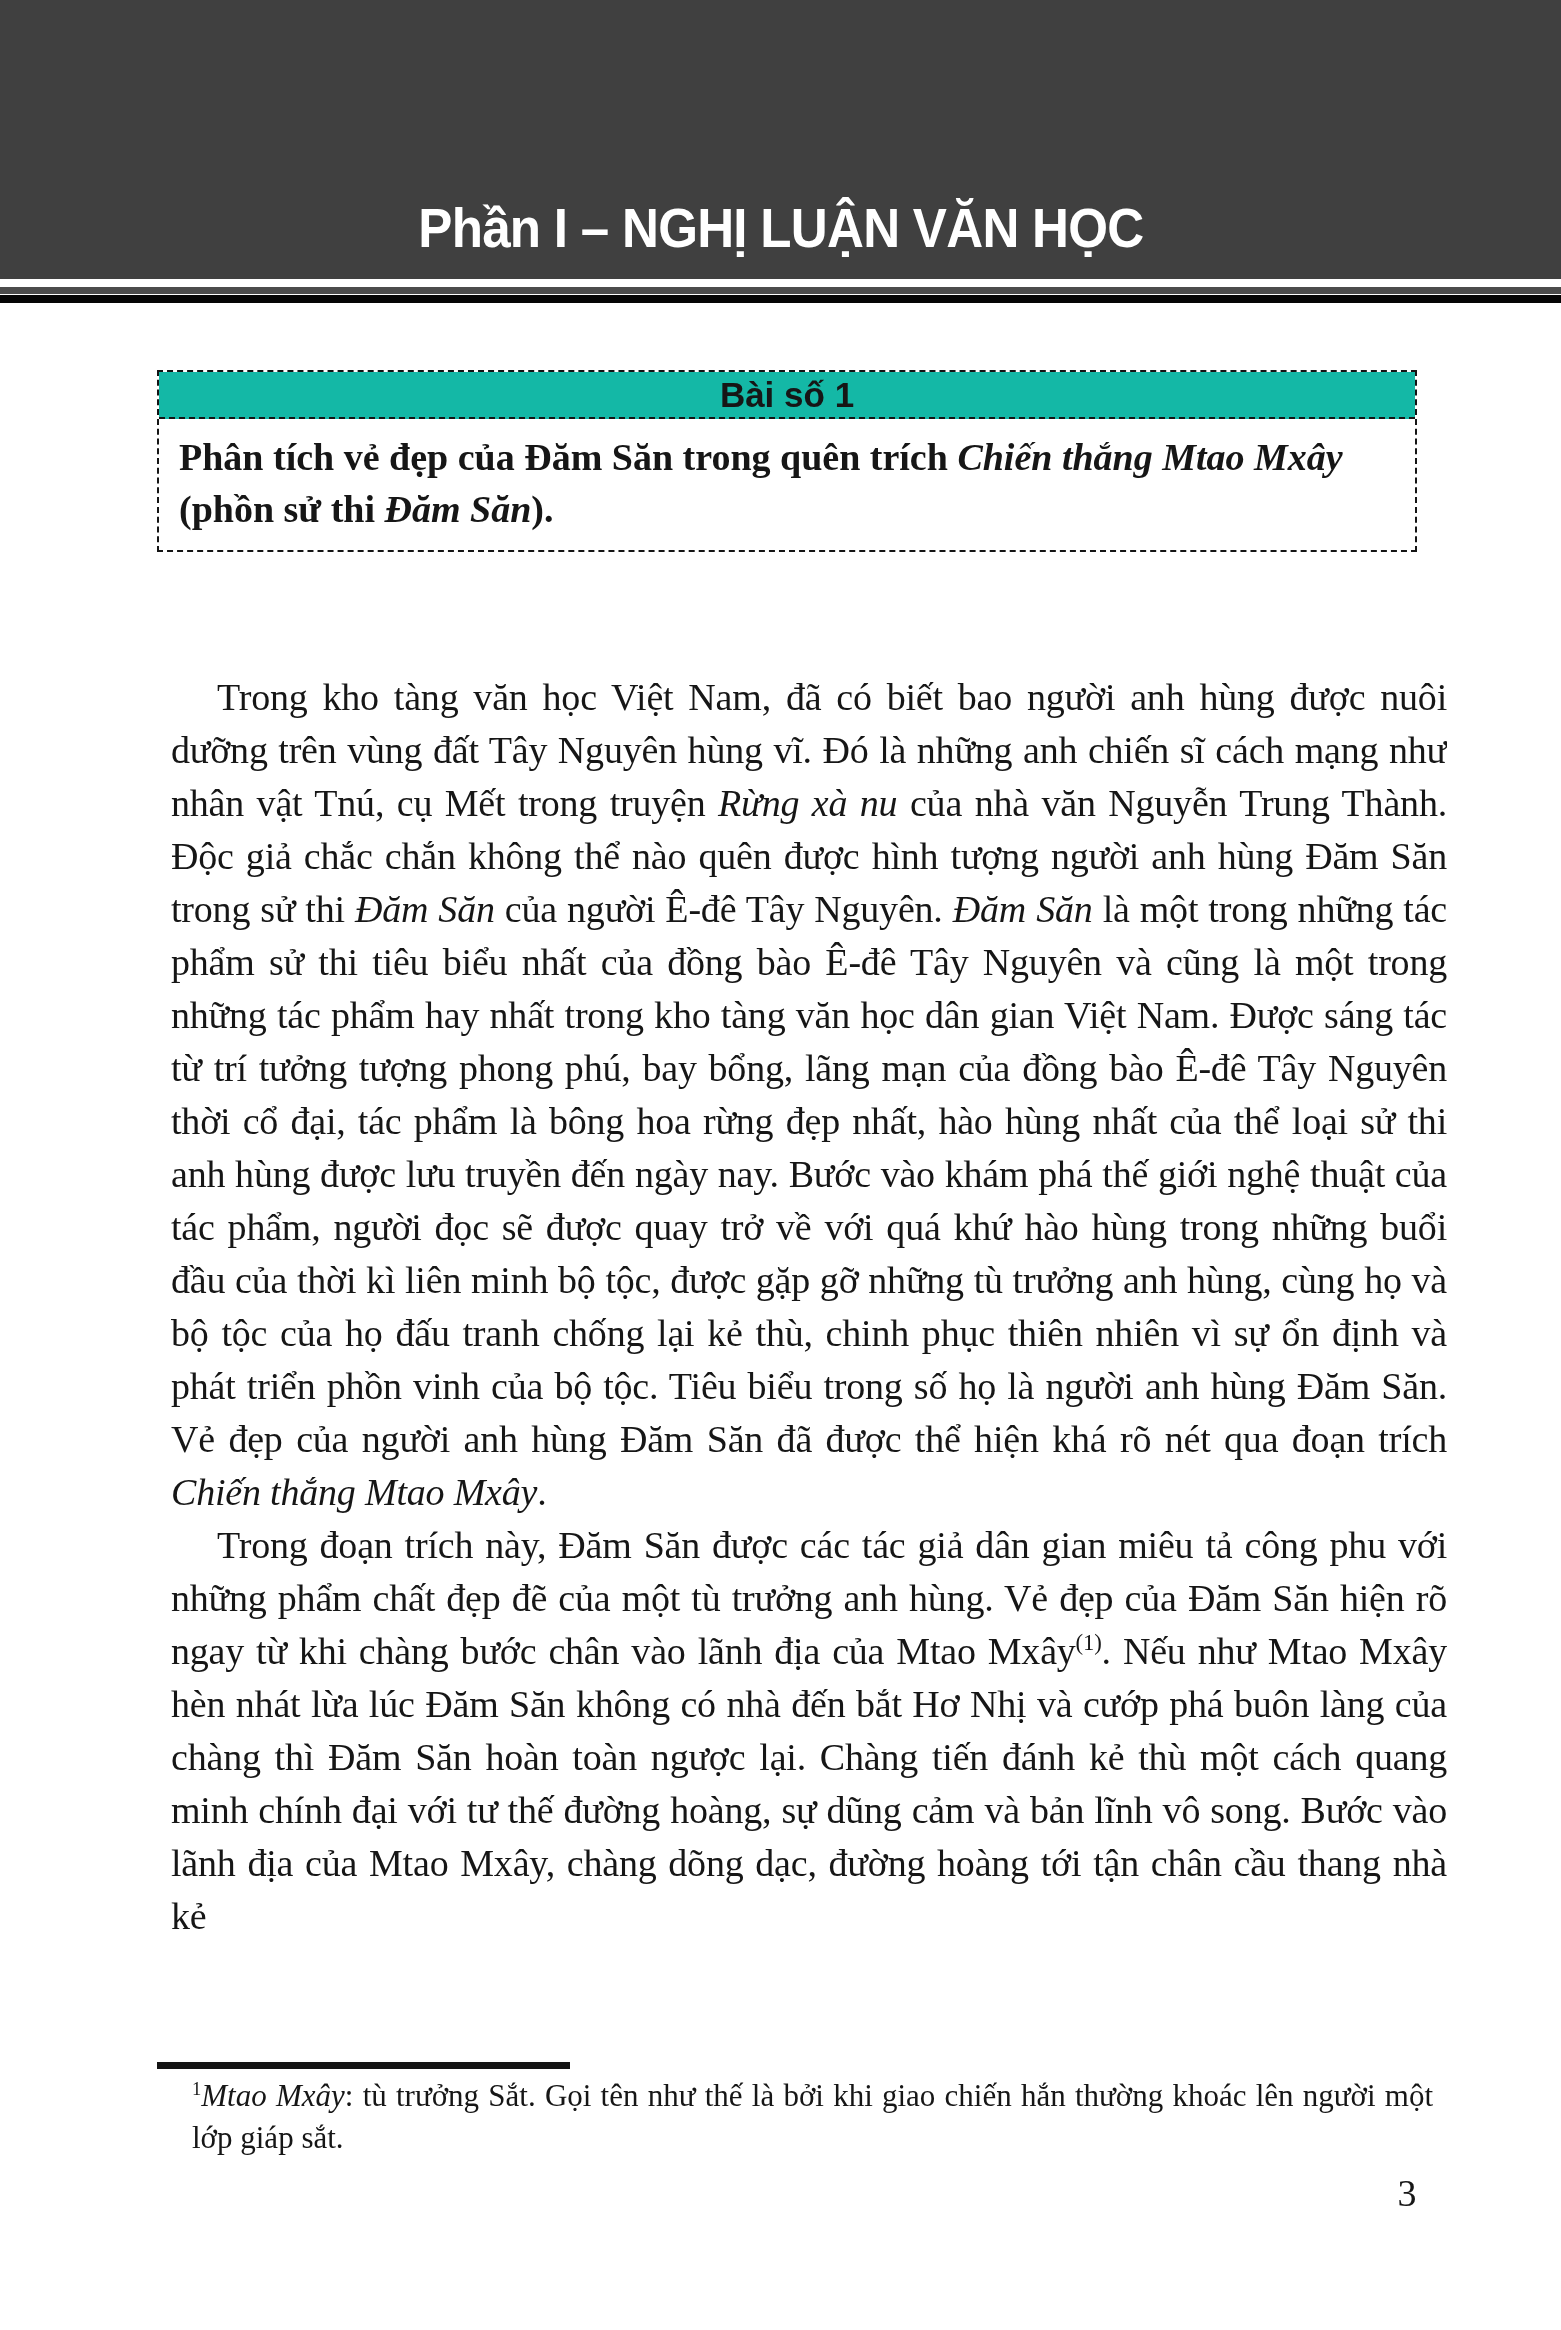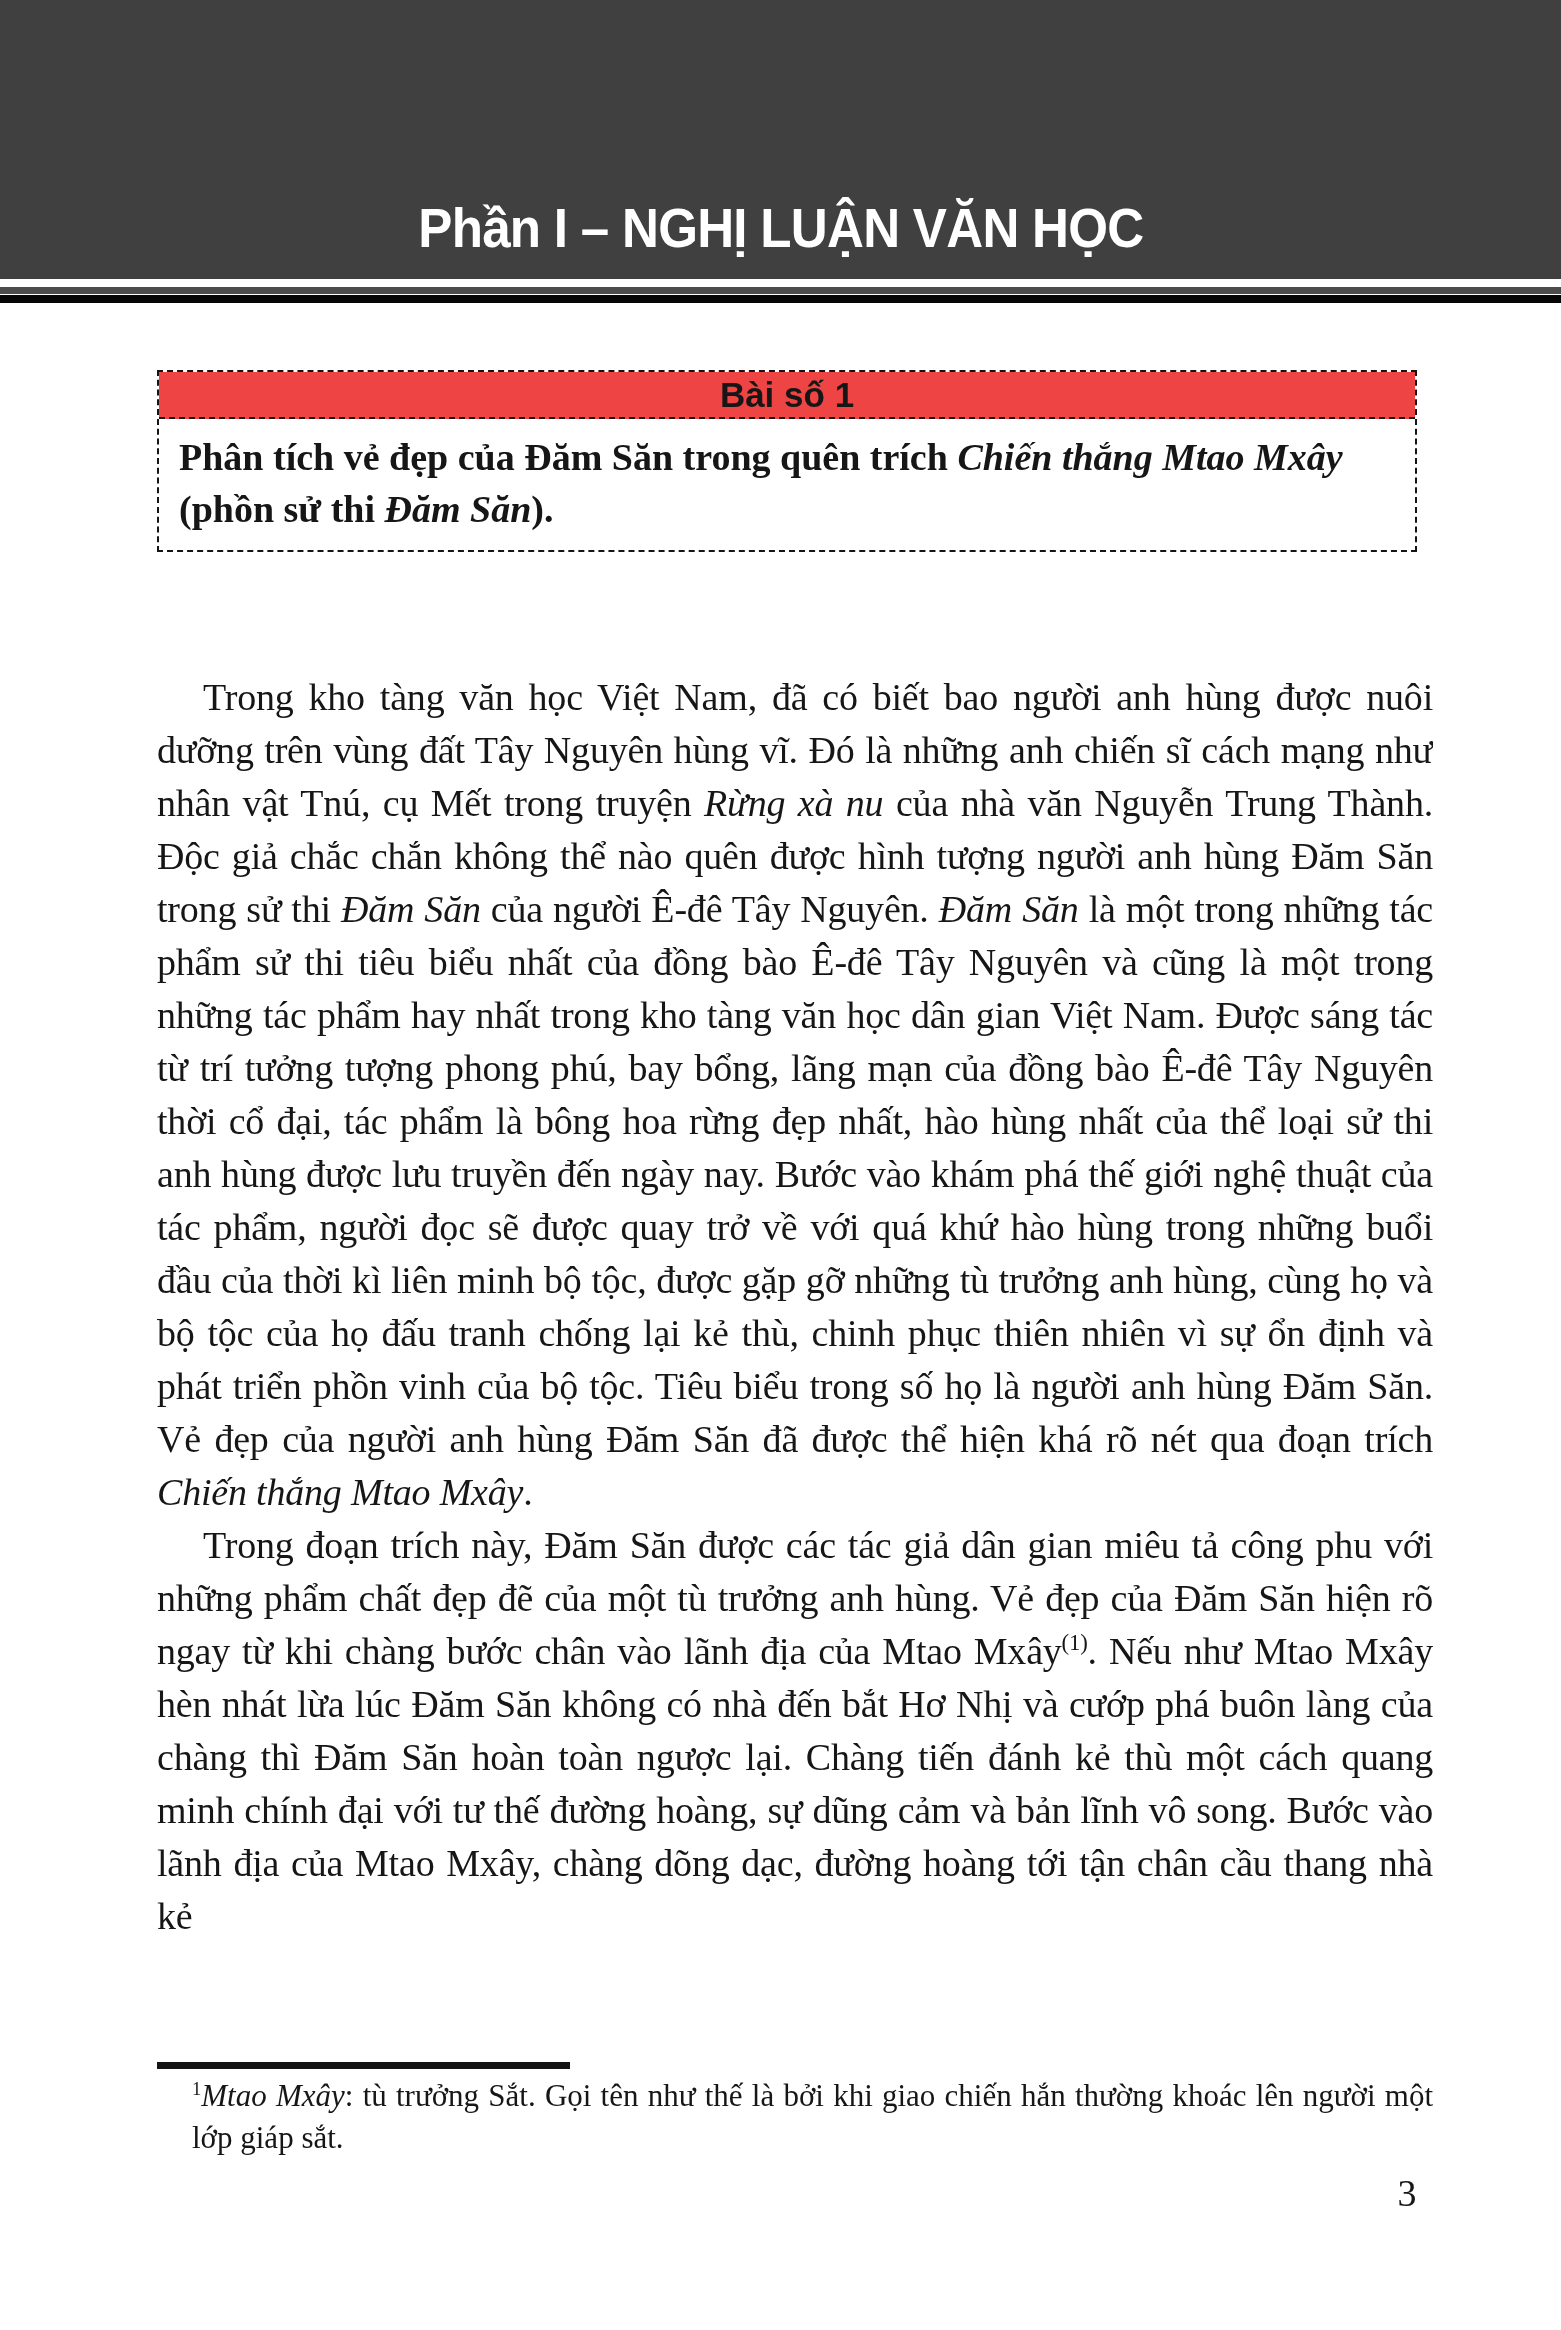--- a/index.html
+++ b/index.html
@@ -30,37 +30,37 @@
   .band-gap{position:absolute;left:0;top:279px;width:1561px;height:8.3px;background:#ffffff;}
   .band-line-gray{position:absolute;left:0;top:287px;width:1561px;height:7.4px;background:#4c4c4c;}
   .band-line-black{position:absolute;left:0;top:295px;width:1561px;height:8.3px;background:#050505;}
 
   
   .exercise-box{
     position:absolute;left:157px;top:370px;width:1260px;
     border:2.5px dashed #141414;background:#ffffff;box-sizing:border-box;
   }
   .exercise-box .box-heading{
-    height:45px;background:#ef4444;
+    height:45px;background:#14b8a6;
     border-bottom:2.5px dashed #141414;
     display:flex;align-items:center;justify-content:center;
     font-family:"Liberation Sans", sans-serif;
     font-weight:bold;font-size:35px;
   }
   .exercise-box .box-body{
     padding:11.6px 20px 15px 20px;
     font-weight:bold;font-size:38px;line-height:52px;
   }
 
   
   .banner{position:absolute;left:467px;top:560px;width:628px;height:93px;}
 
   
   .essay{
-    position:absolute;left:157px;top:671px;width:1276px;height:1384px;
+    position:absolute;left:171px;top:671px;width:1276px;height:1384px;
     font-size:38px;line-height:53px;text-align:justify;
     overflow:hidden;letter-spacing:-0.2px;
   }
   .essay p{margin:0;text-indent:46px;}
   .essay sup,.footnote sup{font-size:60%;line-height:0;vertical-align:super;}
 
   
   .footnote{position:absolute;left:157px;top:2062px;width:1276px;}
   .footnote-rule{width:413px;height:6.6px;background:#141414;}
   .footnote-text{

